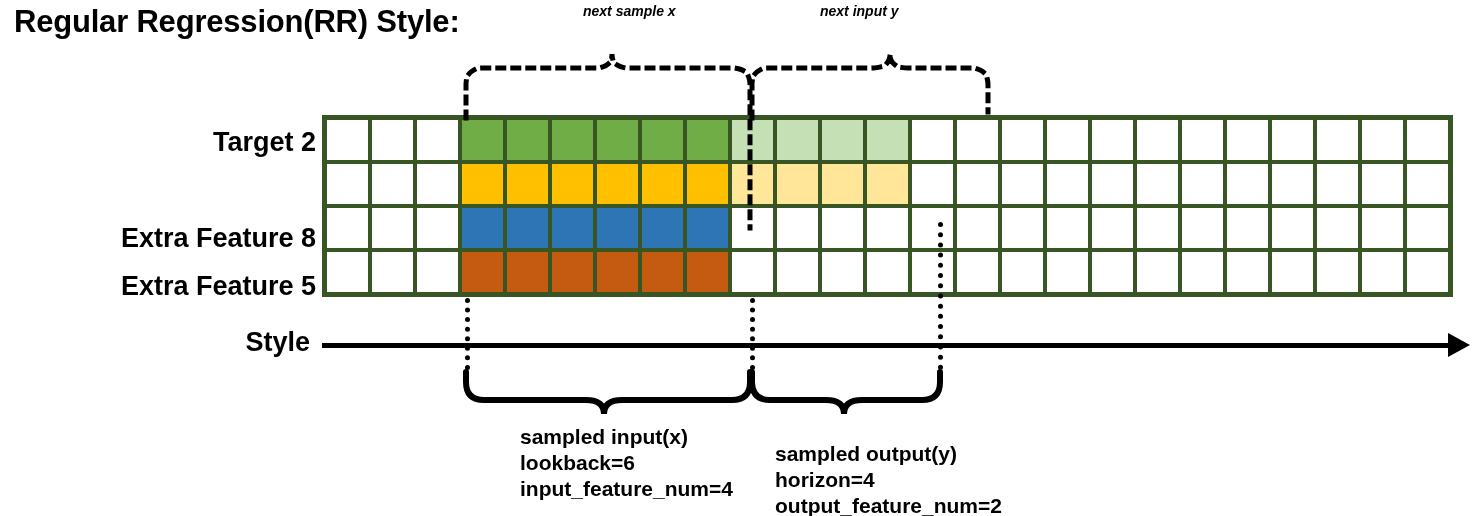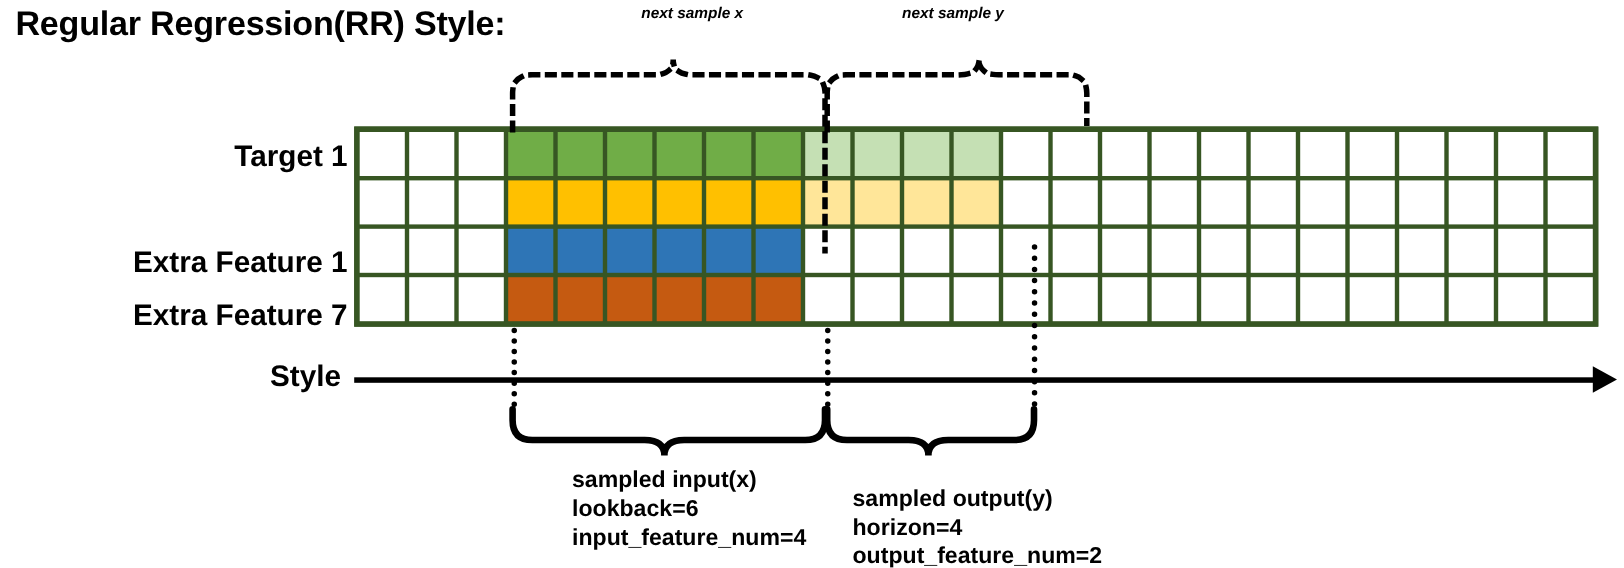--- a/index.html
+++ b/index.html
@@ -31,23 +31,23 @@
   .bracelabel{position:absolute;font-size:14px;font-style:italic;font-weight:600;white-space:nowrap;}
 
   .bottomtext{position:absolute;font-size:21px;font-weight:600;line-height:26px;white-space:pre;}
 </style>
 </head>
 <body>
 
 <div id="title">Regular Regression(RR) Style:</div>
 
 <div id="labels">
-  <div class="rowlabel r0">Target 1</div>
-  <div class="rowlabel r2">Extra Feature 1</div>
-  <div class="rowlabel r3">Extra Feature 7</div>
+  <div class="rowlabel r0">Target 2</div>
+  <div class="rowlabel r2">Extra Feature 8</div>
+  <div class="rowlabel r3">Extra Feature 5</div>
 </div>
 
 <div id="grid" style="grid-template-columns: repeat(25, 41px);">
     <div class="cell" style="background: rgb(255, 255, 255);"></div>
     <div class="cell" style="background: rgb(255, 255, 255);"></div>
     <div class="cell" style="background: rgb(255, 255, 255);"></div>
     <div class="cell" style="background: rgb(112, 173, 71);"></div>
     <div class="cell" style="background: rgb(112, 173, 71);"></div>
     <div class="cell" style="background: rgb(112, 173, 71);"></div>
     <div class="cell" style="background: rgb(112, 173, 71);"></div>
@@ -158,20 +158,20 @@
 
   <path fill="none" stroke="#000" stroke-width="5" stroke-dasharray="6 9" stroke-linecap="square" d="M466,118 L466,85 Q466,68 484,68 L594,68 Q612,68 612,54 Q612,68 630,68 L732,68 Q750,68 750,85 L750,228"></path>
 
   <path fill="none" stroke="#000" stroke-width="5" stroke-dasharray="6 9" stroke-linecap="square" d="M752,118 L752,85 Q752,68 770,68 L872,68 Q890,68 890,54 Q890,68 908,68 L970,68 Q988,68 988,85 L988,112"></path>
 
   <path fill="none" stroke="#000" stroke-width="6" stroke-linecap="round" d="M466,372 L466,382 Q466,400 484,400 L586,400 Q604,400 604,414 Q604,400 622,400 L732,400 Q750,400 750,382 L750,372"></path>
   <path fill="none" stroke="#000" stroke-width="6" stroke-linecap="round" d="M752,372 L752,382 Q752,400 770,400 L826,400 Q844,400 844,414 Q844,400 862,400 L922,400 Q940,400 940,382 L940,372"></path>
 </svg>
 
 <div class="bracelabel" style="left:583px;top:3px;">next sample x</div>
-<div class="bracelabel" style="left:820px;top:3px;">next sample y</div>
+<div class="bracelabel" style="left:820px;top:3px;">next input y</div>
 
 <div class="bottomtext" style="left:520px;top:424px;">sampled input(x)
 lookback=6
 input_feature_num=4</div>
 <div class="bottomtext" style="left:775px;top:441px;">sampled output(y)
 horizon=4
 output_feature_num=2</div>
 
 </body></html>

